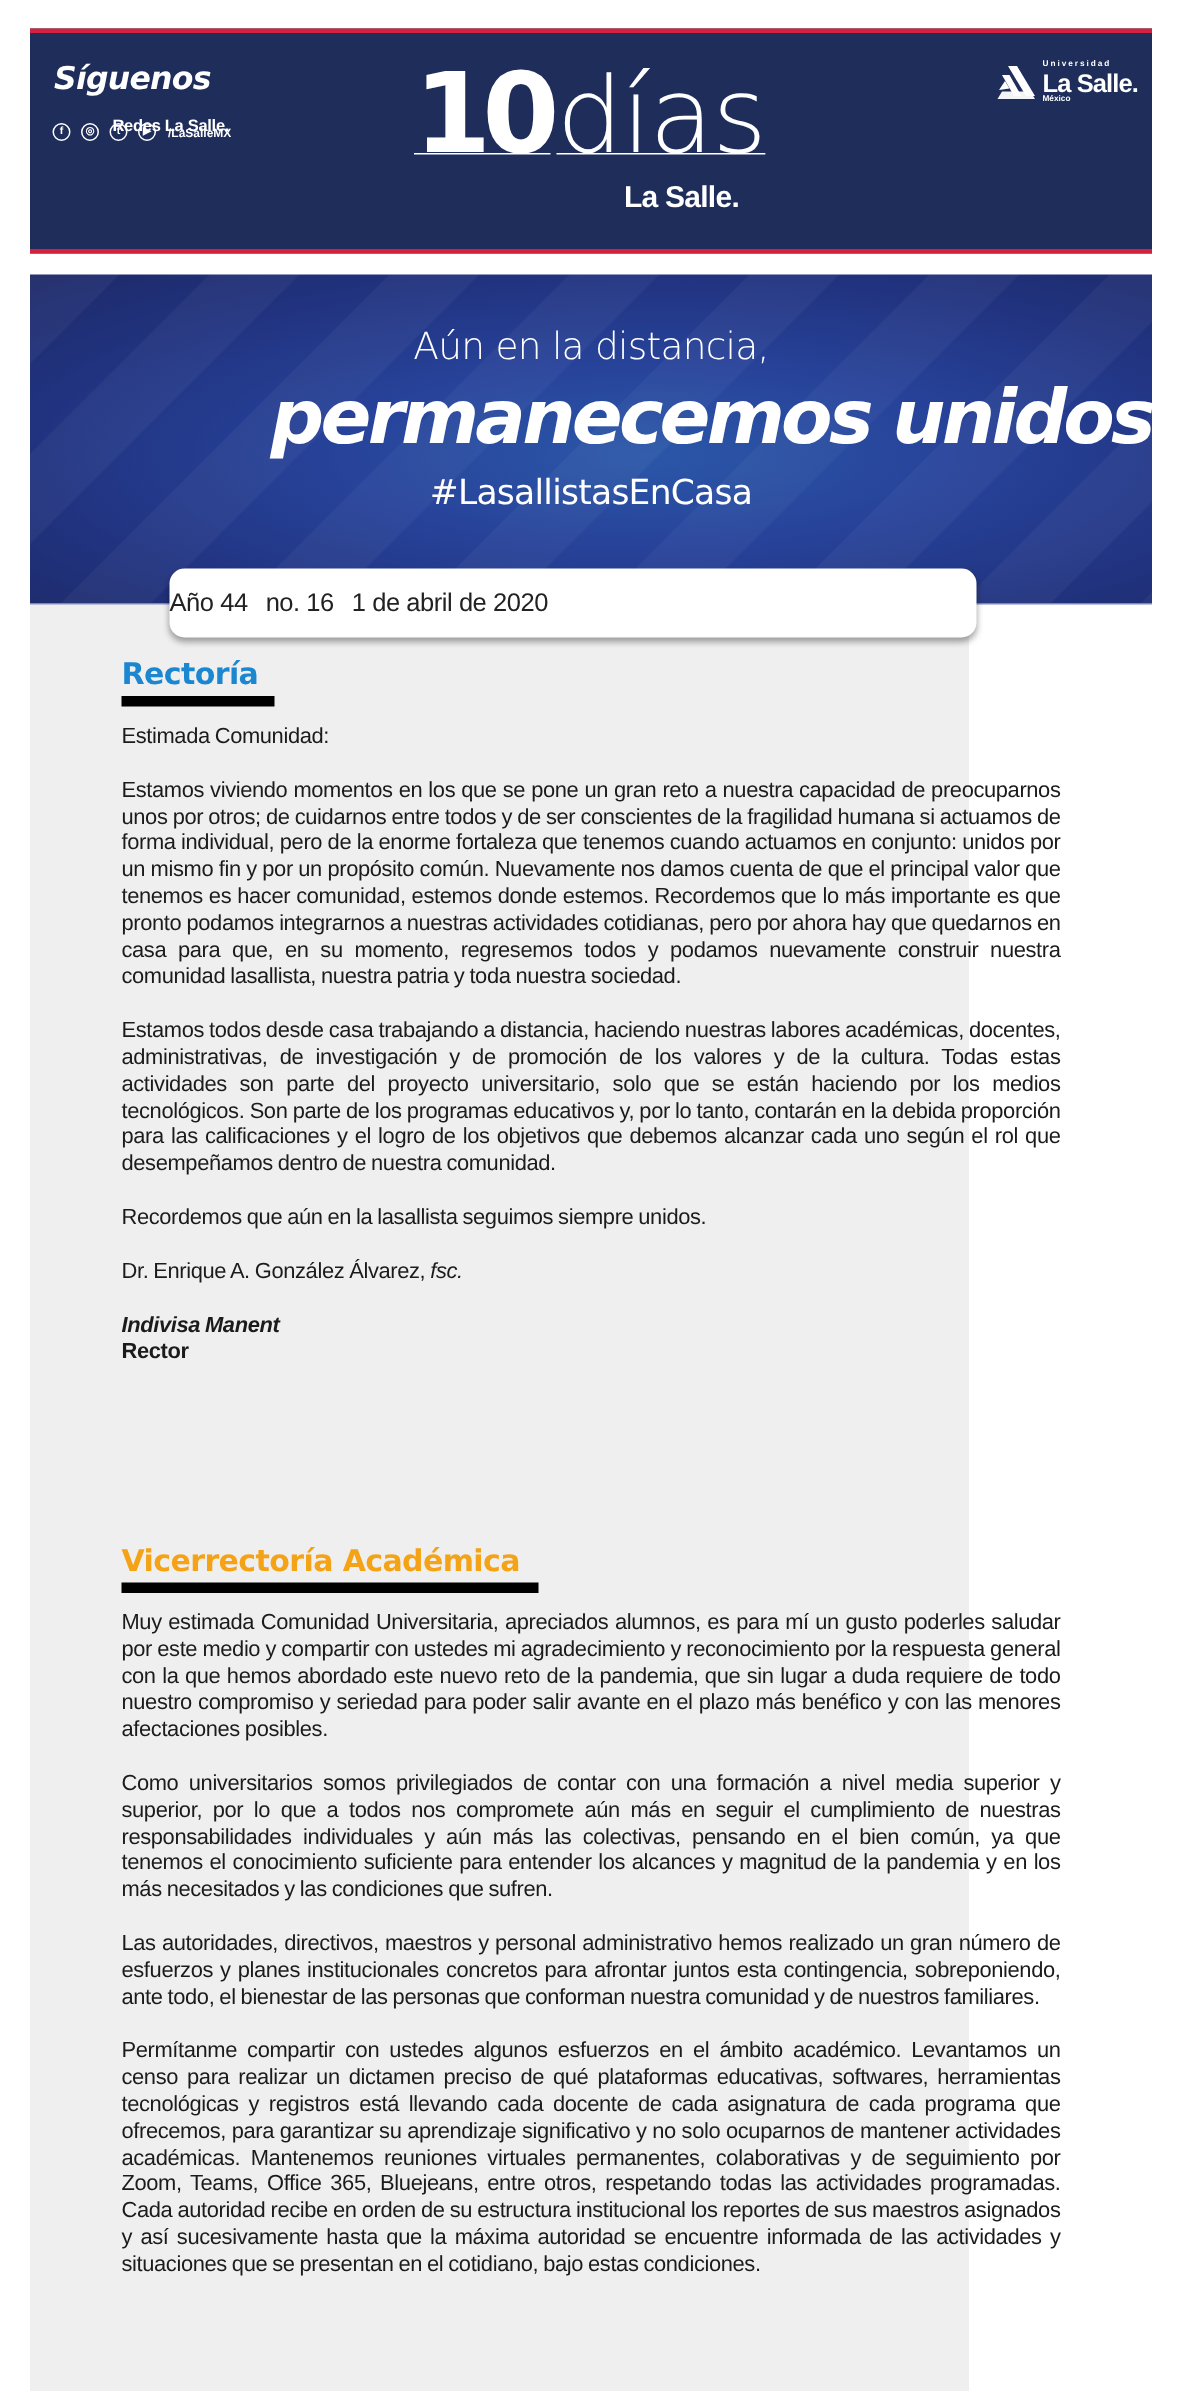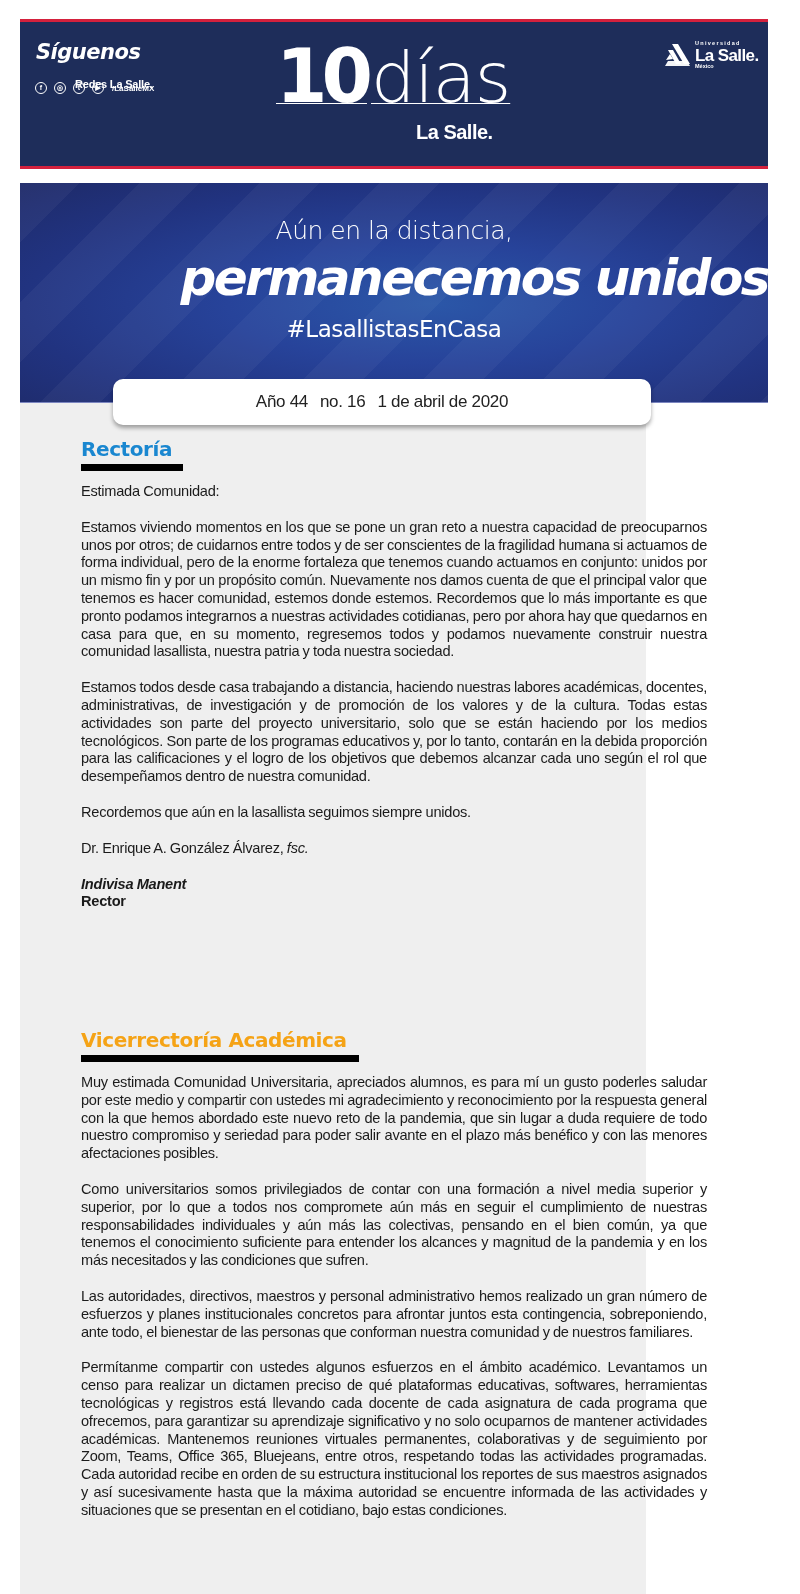--- a/index.html
+++ b/index.html
@@ -67,21 +67,21 @@
     }
     .banner-line3 {
       position: absolute; left: 0; width: 100%; top: 133px; text-align: center;
       color: #fff; font-size: 23px; font-family: "DejaVu Sans", sans-serif; letter-spacing: -0.5px;
     }
 
     .issue-box {
       position: absolute; left: 93px; top: 379px; width: 538px; height: 46px;
       background: #fff; border-radius: 10px;
       box-shadow: 0 3px 4px rgba(0,0,0,0.35);
-      display: flex; align-items: center; justify-content: center; gap: 12px;
+      display: flex; align-items: center; gap: 12px;
       font-size: 17px; color: #222; letter-spacing: -0.3px;
     }
 
     
     .content {
       position: absolute; left: 0; top: 403px; width: 626px; height: 1191px; background: #efefef;
     }
     .section { position: absolute; left: 61px; width: 626px; }
     .section-title {
       font-family: "DejaVu Sans", sans-serif; font-weight: bold; font-size: 20px; letter-spacing: -0.4px; line-height: 26px;

